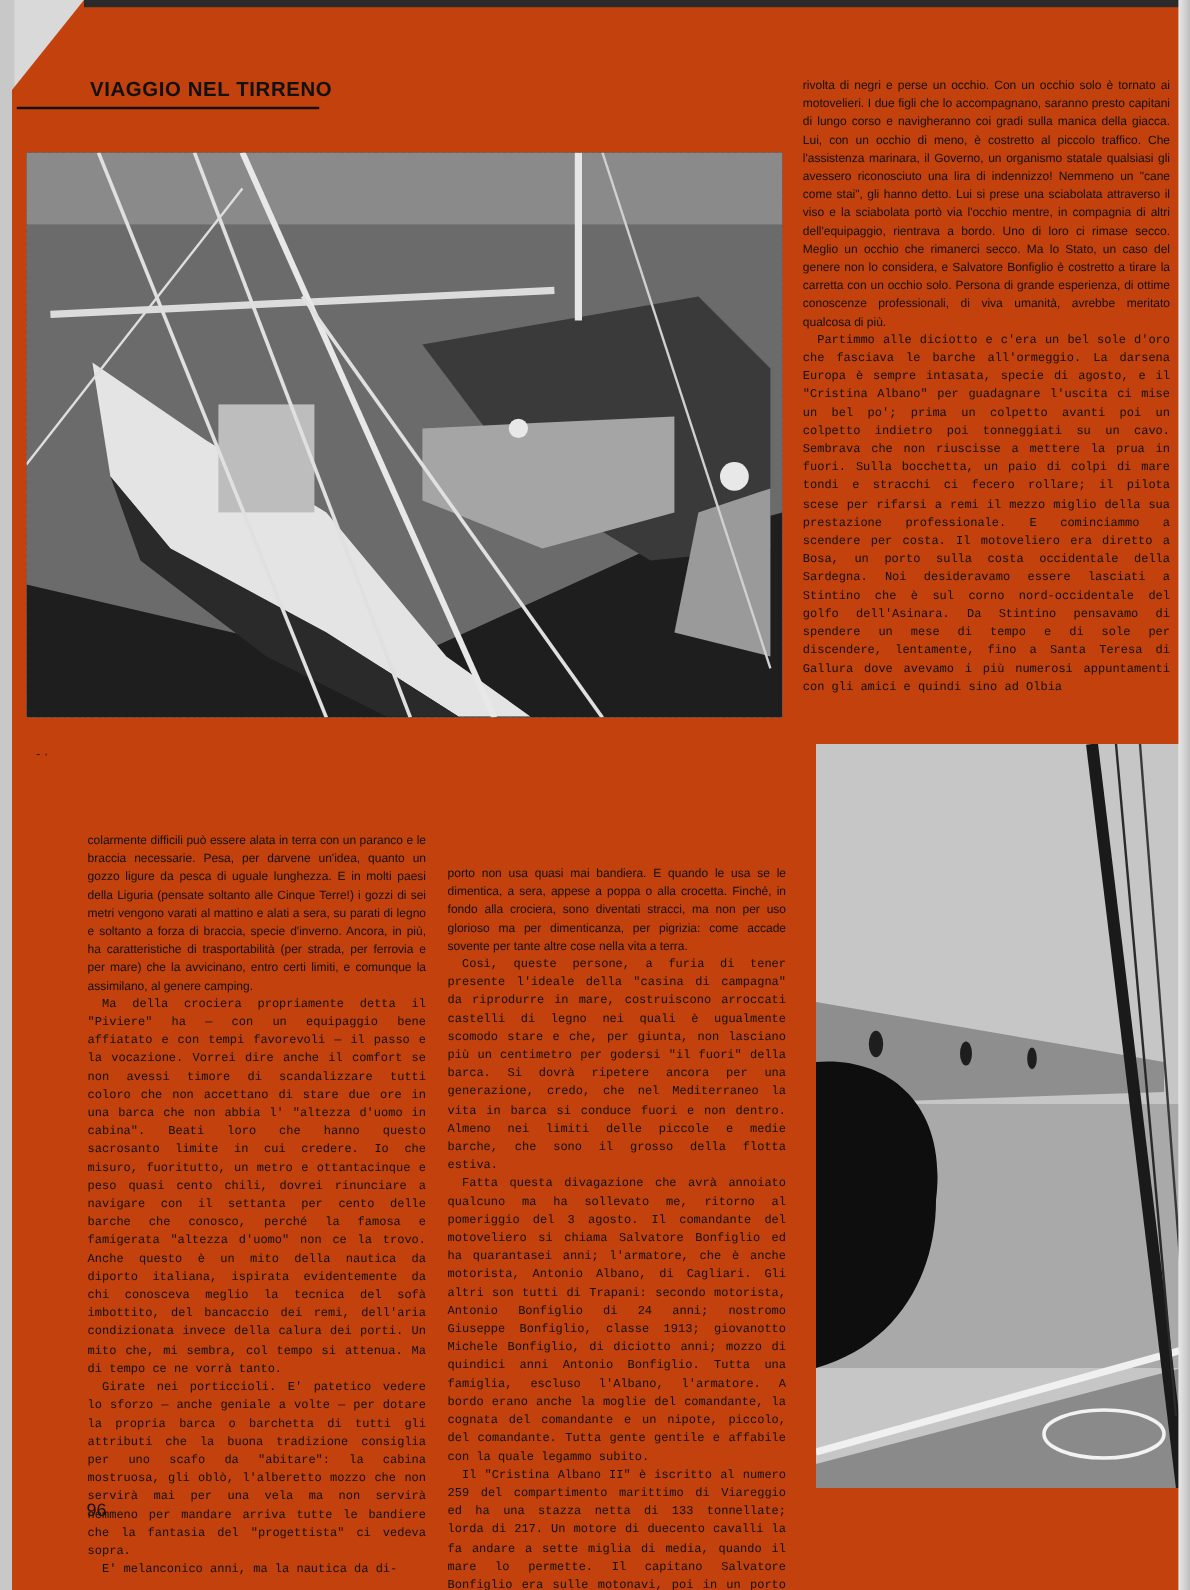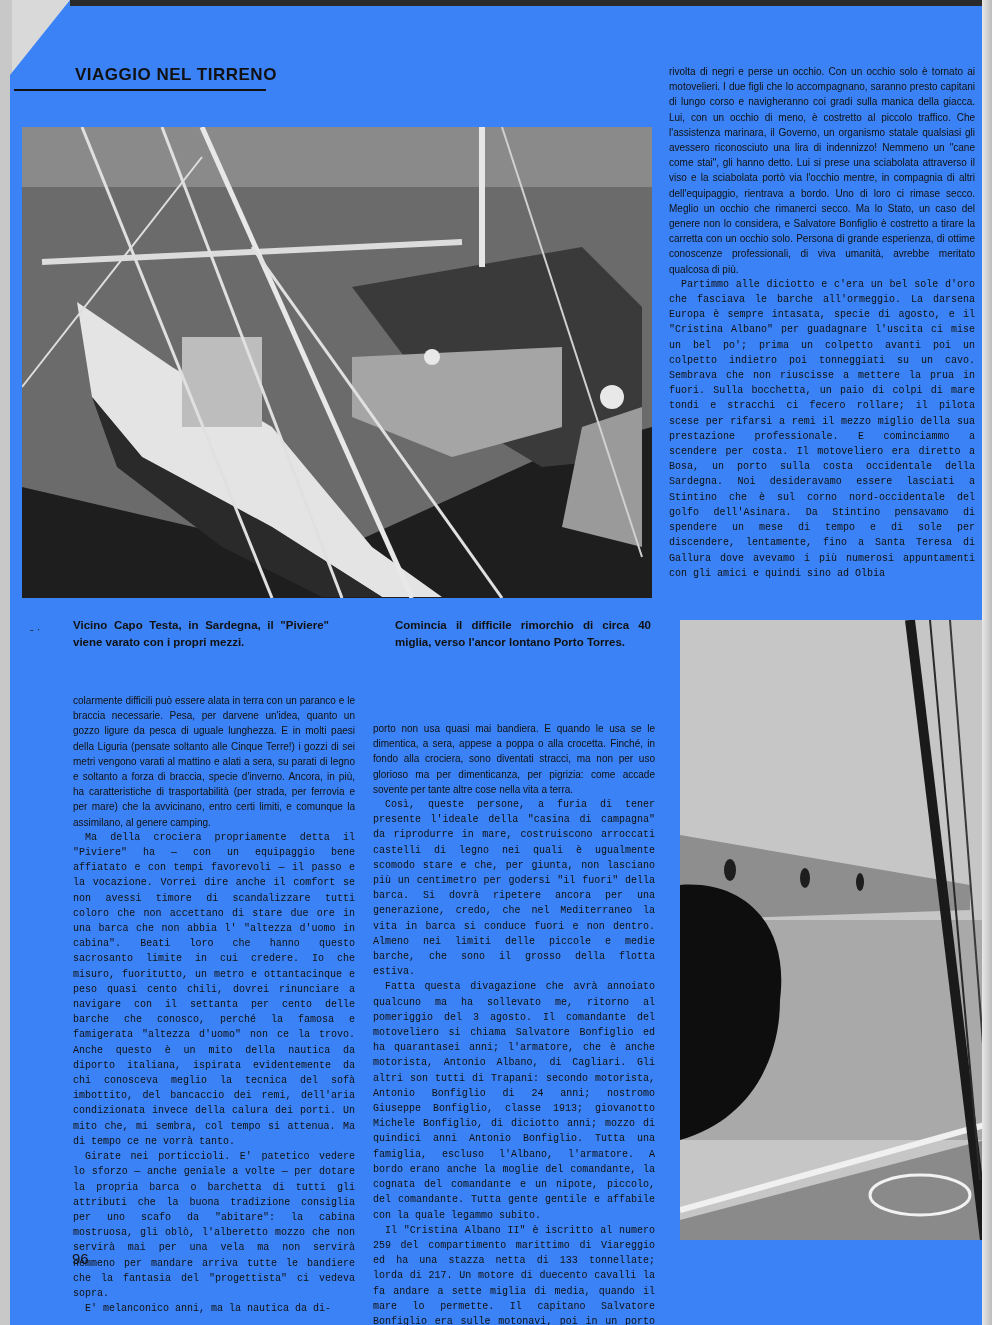--- a/index.html
+++ b/index.html
@@ -4,21 +4,21 @@
 <style>
   html, body { margin:0; padding:0; }
   body {
     width:992px; height:1325px; position:relative; overflow:hidden;
     background:#d9d9d9;
     font-family:"Liberation Sans", sans-serif;
     color:#1a1a1a;
   }
   .page {
     position:absolute; left:0; top:0; width:992px; height:1325px;
-    background:#3b82f6;
+    background:#c2410c;
     clip-path: polygon(70px 0, 992px 0, 992px 1325px, 10px 1325px, 10px 75px);
   }
   .corner-dark {
     position:absolute; left:70px; top:0; width:922px; height:6px; background:#2a2a2a;
   }
   .right-edge {
     position:absolute; right:0; top:0; width:10px; height:1325px;
     background:linear-gradient(to right,#e8e8e8,#bdbdbd);
   }
   .left-edge {
@@ -91,22 +91,20 @@
       <circle cx="410" cy="230" r="8" fill="#e8e8e8"></circle>
     </svg>
   </div>
 
   <div class="col" style="left:669px; top:64px; width:306px;">
     <p>rivolta di negri e perse un occhio. Con un occhio solo è tornato ai motovelieri. I due figli che lo accompagnano, saranno presto capitani di lungo corso e navigheranno coi gradi sulla manica della giacca. Lui, con un occhio di meno, è costretto al piccolo traffico. Che l'assistenza marinara, il Governo, un organismo statale qualsiasi gli avessero riconosciuto una lira di indennizzo! Nemmeno un "cane come stai", gli hanno detto. Lui si prese una sciabolata attraverso il viso e la sciabolata portò via l'occhio mentre, in compagnia di altri dell'equipaggio, rientrava a bordo. Uno di loro ci rimase secco. Meglio un occhio che rimanerci secco. Ma lo Stato, un caso del genere non lo considera, e Salvatore Bonfiglio è costretto a tirare la carretta con un occhio solo. Persona di grande esperienza, di ottime conoscenze professionali, di viva umanità, avrebbe meritato qualcosa di più.</p>
     <p class="ind">Partimmo alle diciotto e c'era un bel sole d'oro che fasciava le barche all'ormeggio. La darsena Europa è sempre intasata, specie di agosto, e il "Cristina Albano" per guadagnare l'uscita ci mise un bel po'; prima un colpetto avanti poi un colpetto indietro poi tonneggiati su un cavo. Sembrava che non riuscisse a mettere la prua in fuori. Sulla bocchetta, un paio di colpi di mare tondi e stracchi ci fecero rollare; il pilota scese per rifarsi a remi il mezzo miglio della sua prestazione professionale. E cominciammo a scendere per costa. Il motoveliero era diretto a Bosa, un porto sulla costa occidentale della Sardegna. Noi desideravamo essere lasciati a Stintino che è sul corno nord-occidentale del golfo dell'Asinara. Da Stintino pensavamo di spendere un mese di tempo e di sole per discendere, lentamente, fino a Santa Teresa di Gallura dove avevamo i più numerosi appuntamenti con gli amici e quindi sino ad Olbia</p>
   </div>
 
   <div class="mark">-&nbsp;·</div>
-  <div class="caption" style="left:73px; top:617px; width:256px;">Vicino Capo Testa, in Sardegna, il "Piviere" viene varato con i propri mezzi.</div>
-  <div class="caption" style="left:395px; top:617px; width:256px;">Comincia il difficile rimorchio di circa 40 miglia, verso l'ancor lontano Porto Torres.</div>
 
   <div class="photo photo-right">
     <svg viewBox="0 0 305 620" preserveAspectRatio="none">
       <rect x="0" y="0" width="305" height="620" fill="#c6c6c6"></rect>
       <rect x="0" y="300" width="305" height="220" fill="#a9a9a9"></rect>
       <polygon points="0,215 290,265 290,290 0,300" fill="#8e8e8e"></polygon>
       <ellipse cx="50" cy="250" rx="6" ry="11" fill="#1e1e1e"></ellipse>
       <ellipse cx="125" cy="258" rx="5" ry="10" fill="#1e1e1e"></ellipse>
       <ellipse cx="180" cy="262" rx="4" ry="9" fill="#1e1e1e"></ellipse>
       <path d="M0,265 C60,260 110,300 100,380 C100,440 70,500 0,520 Z" fill="#0e0e0e"></path>

